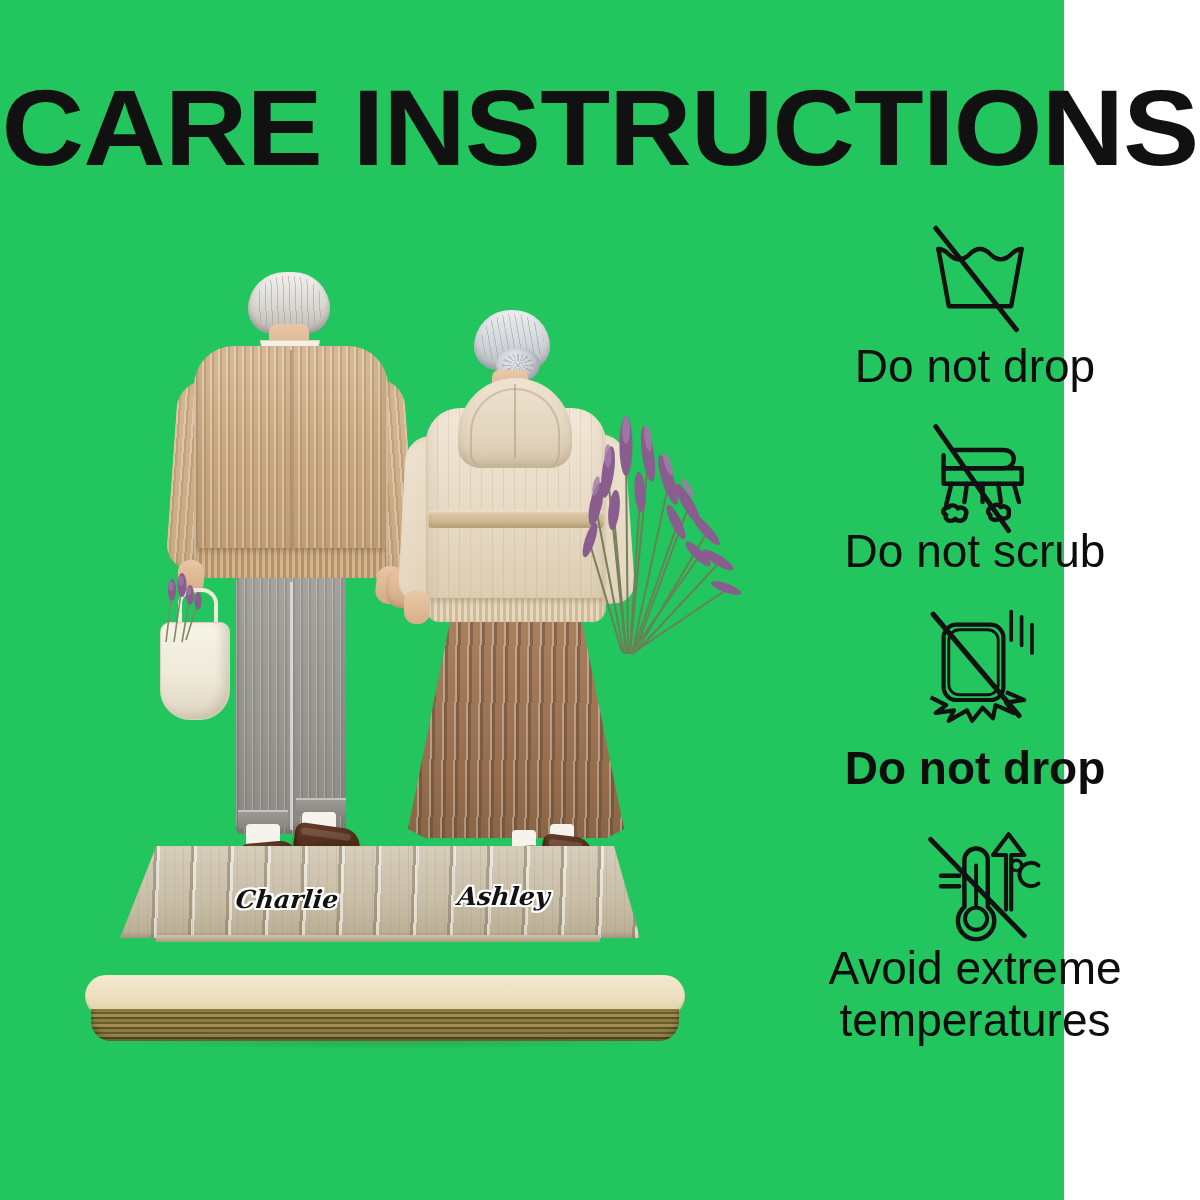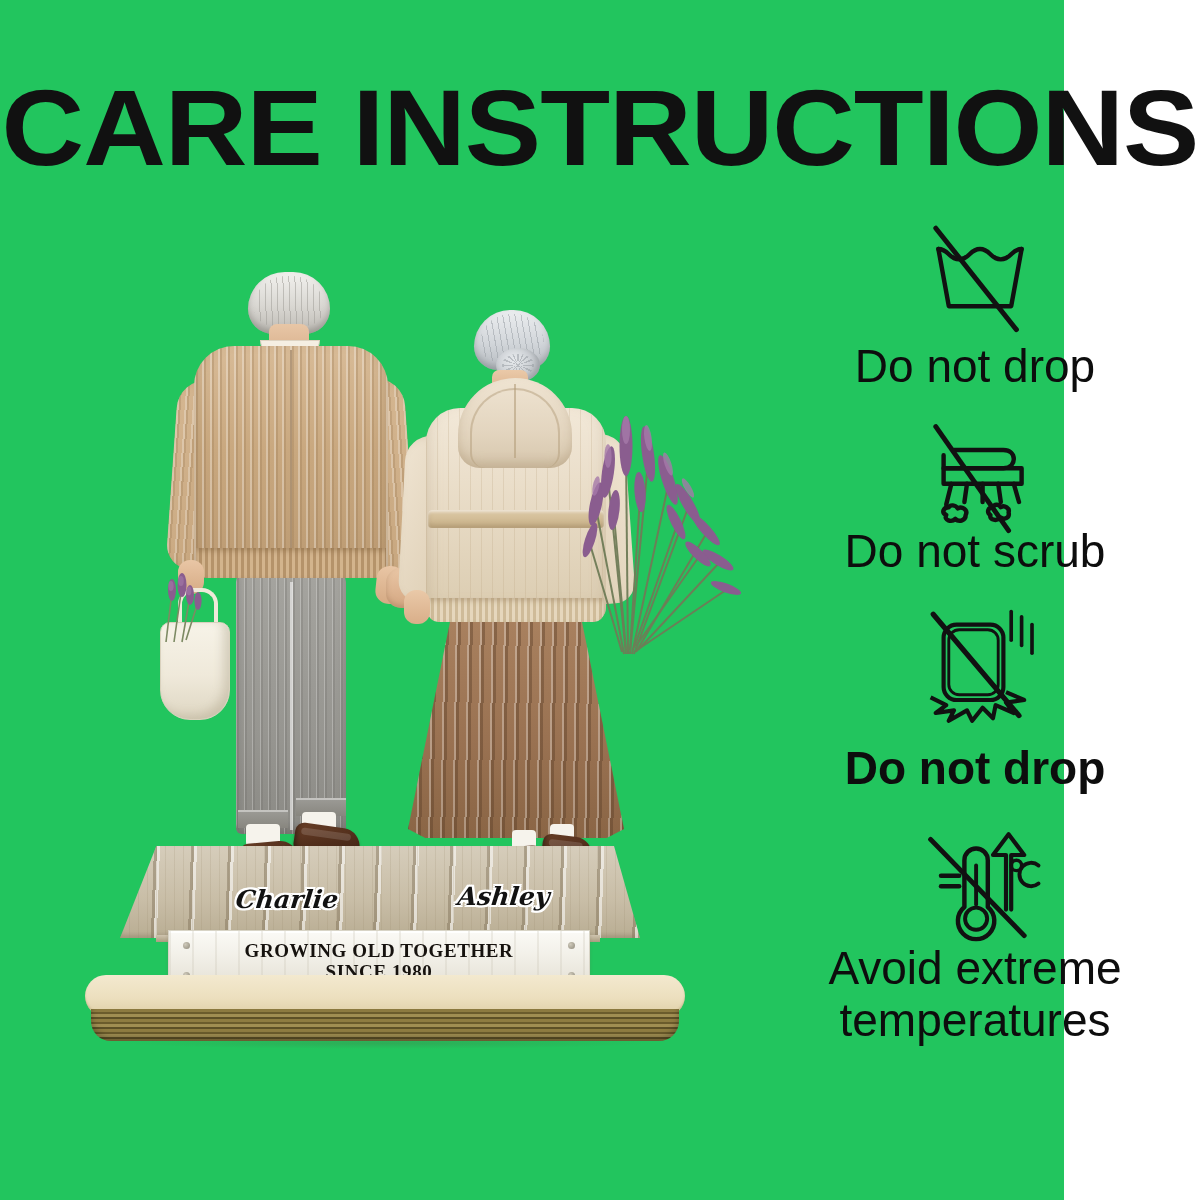--- a/index.html
+++ b/index.html
@@ -444,28 +444,20 @@
       </svg>
     </div>
 
     <div class="ground-shadow"></div>
 
     <div class="deck"></div>
     <div class="deck-edge"></div>
     <div class="name n-left">Charlie</div>
     <div class="name n-right">Ashley</div>
 
-    <div class="riser">
-      <span class="screw s1"></span>
-      <span class="screw s2"></span>
-      <span class="screw s3"></span>
-      <span class="screw s4"></span>
-      <div class="riser-text">GROWING OLD TOGETHER
-SINCE 1980</div>
-    </div>
 
     <div class="base-wrap">
       <div class="base-top"></div>
       <div class="base-ply"></div>
       <div class="base-shadow"></div>
     </div>
   </div>
 
   <div class="care-col">
 

